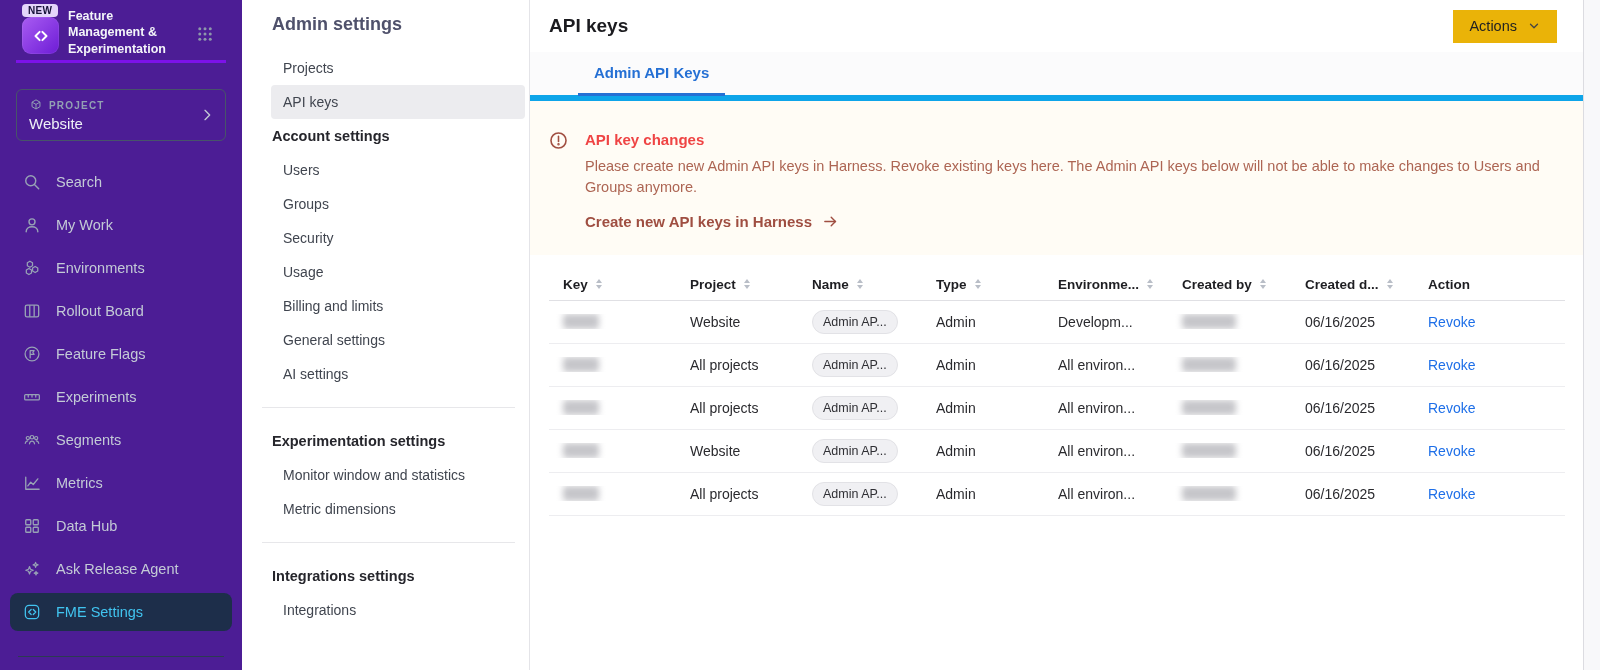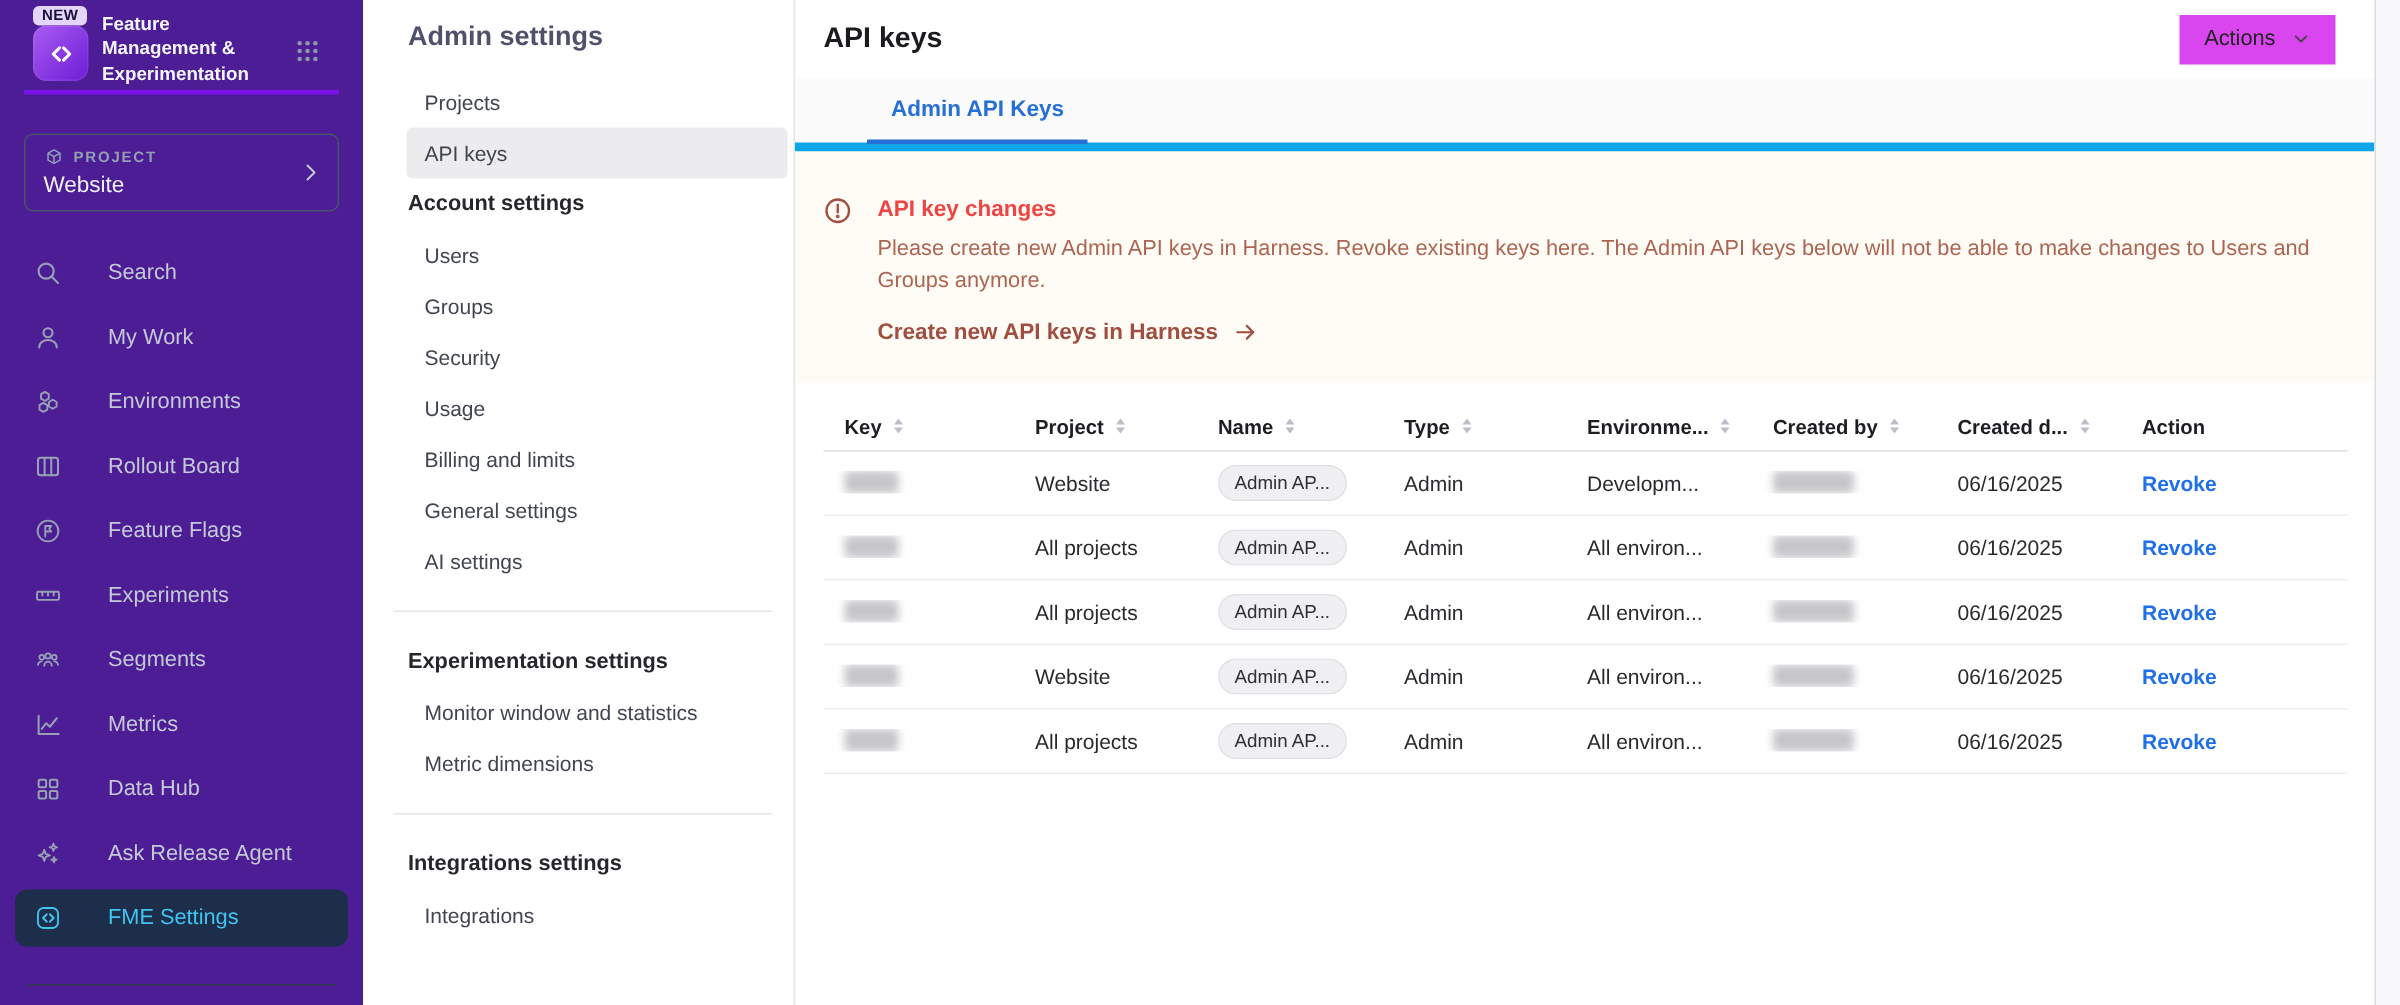--- a/index.html
+++ b/index.html
@@ -20,61 +20,61 @@
   .apps-icon { position:absolute; right:28px; top:25px; cursor:pointer; }
   .brand-rule { height:3px; background:#7c12e8; margin:0 16px; }
 
   .project-selector { margin:26px 16px 0 16px; height:52px; border:1px solid #475469; border-radius:6px;
                       background:transparent; position:relative; padding:8px 12px; cursor:pointer; width:210px; text-align:left; }
   .ps-top { display:flex; align-items:center; gap:6px; color:#93a0b4; font-size:10px; font-weight:bold; letter-spacing:1.2px; }
   .ps-value { color:#eef1f6; font-size:15px; margin-top:3px; font-family:"Liberation Sans", sans-serif; }
   .ps-chevron { position:absolute; right:10px; top:17px; color:#c3cad6; }
 
   .side-nav { margin-top:22px; padding:0 10px; }
-  .nav-item { display:flex; align-items:center; gap:30px; height:38px; margin-bottom:5px; padding:0 12px;
+  .nav-item { display:flex; align-items:center; gap:14px; height:38px; margin-bottom:5px; padding:0 12px;
               border-radius:8px; font-size:14.5px; color:#c3cad6; cursor:pointer; }
   .nav-item .nicon { display:flex; color:#97a2b5; }
   .nav-item.active { background:#1d2e4a; color:#41c4f0; font-weight:500; }
   .nav-item.active .nicon { color:#41c4f0; }
   .side-divider { position:absolute; bottom:13px; left:18px; right:18px; height:1px; background:#2c3b52; }
 
   
   .settings-panel { width:288px; flex-shrink:0; background:#fff; border-right:1px solid #e4e4e8; padding-top:14px; }
   .panel-title { font-size:18px; font-weight:bold; color:#4f516b; margin:0 0 16px 30px; }
   .section-heading { font-size:14.5px; font-weight:bold; color:#26262c; height:34px; line-height:34px; margin-left:30px; }
   .section-item { font-size:14px; color:#40454f; height:34px; line-height:34px; margin-left:29px; margin-right:4px;
                   padding-left:12px; border-radius:4px; cursor:pointer; }
   .section-item.selected { background:#ececef; }
   .panel-divider { height:1px; background:#e7e7ea; margin:16px 14px 16px 20px; }
 
   
   .main { flex:1; background:#fff; min-width:0; }
   .main-header { display:flex; align-items:center; justify-content:space-between; height:52px; padding:0 26px 0 19px; }
   .main-title { font-size:19px; font-weight:bold; color:#1b1b1f; }
-  .actions-btn { display:flex; align-items:center; gap:10px; height:33px; padding:0 16px; background:#d946ef;
+  .actions-btn { display:flex; align-items:center; gap:10px; height:33px; padding:0 16px; background:#eab308;
                  border:none; border-radius:0; font-size:14.5px; color:#222; cursor:pointer; font-family:"Liberation Sans", sans-serif; }
   .tabbar { height:49px; background:#fbfbfc; border-bottom:6px solid #0ea5e9; padding-left:48px; display:flex; align-items:flex-end; }
   .tab { padding:12px 16px 12px; font-size:15px; font-weight:bold; color:#2570d4; border-bottom:3px solid transparent;
          margin-bottom:-1px; cursor:pointer; }
   .tab.active { border-bottom-color:#2570d4; }
 
   .notice { background:#fffcf5; padding:30px 40px 25px 18px; display:flex; gap:16px; }
   .notice-icon { color:#a14f41; flex-shrink:0; margin-top:-1px; }
   .notice-title { font-size:15px; font-weight:bold; color:#ef4444; }
   .notice-body { font-size:14.5px; color:#ad6553; line-height:1.48; margin-top:8px; max-width:980px; }
   .notice-link { display:flex; align-items:center; gap:10px; margin-top:14px; font-size:15px; font-weight:bold;
                  color:#9f4e41; cursor:pointer; }
 
   .table { margin:14px 18px 0 19px; }
   .trow { display:flex; align-items:center; height:43px; border-bottom:1px solid #ededf0; }
   .trow.thead { height:32px; border-bottom:1px solid #e0e0e4;text-align:right; }
   .tcell { padding-left:14px; font-size:14px; color:#2a2a2e; display:flex; align-items:center; overflow:hidden; white-space:nowrap; }
   .thead .tcell { font-size:13.5px; font-weight:bold; color:#1e1e22; }
   .c0{width:127px;} .c1{width:122px;} .c2{width:124px;} .c3{width:122px;}
-  .c4{width:124px;} .c5{width:123px;} .c6{width:123px;} .c7{width:131px;font-weight:bold;}
+  .c4{width:124px;} .c5{width:123px;} .c6{width:123px;} .c7{width:131px;}
   .sort { display:inline-flex; flex-direction:column; gap:2px; margin-left:8px; cursor:pointer; }
   .s-up   { width:0; height:0; border-left:3.5px solid transparent; border-right:3.5px solid transparent; border-bottom:4px solid #b9bec7; }
   .s-down { width:0; height:0; border-left:3.5px solid transparent; border-right:3.5px solid transparent; border-top:4px solid #b9bec7; }
   .blob { height:15px; border-radius:3px; background:#c6c6ca; filter:blur(3px); }
   .blob.key { width:36px; } .blob.user { width:54px; }
   .chip { display:inline-block; padding:4px 10px; background:#f0f0f3; border:1px solid #e2e2e6; border-radius:12px;
           font-size:12.5px; color:#2f2f34; }
   .revoke { color:#1e6fe8; font-size:14px; cursor:pointer; }
 
   .scroll-gutter { width:17px; flex-shrink:0; border-left:1px solid #dcdce1; background:#f8f8fa; }

